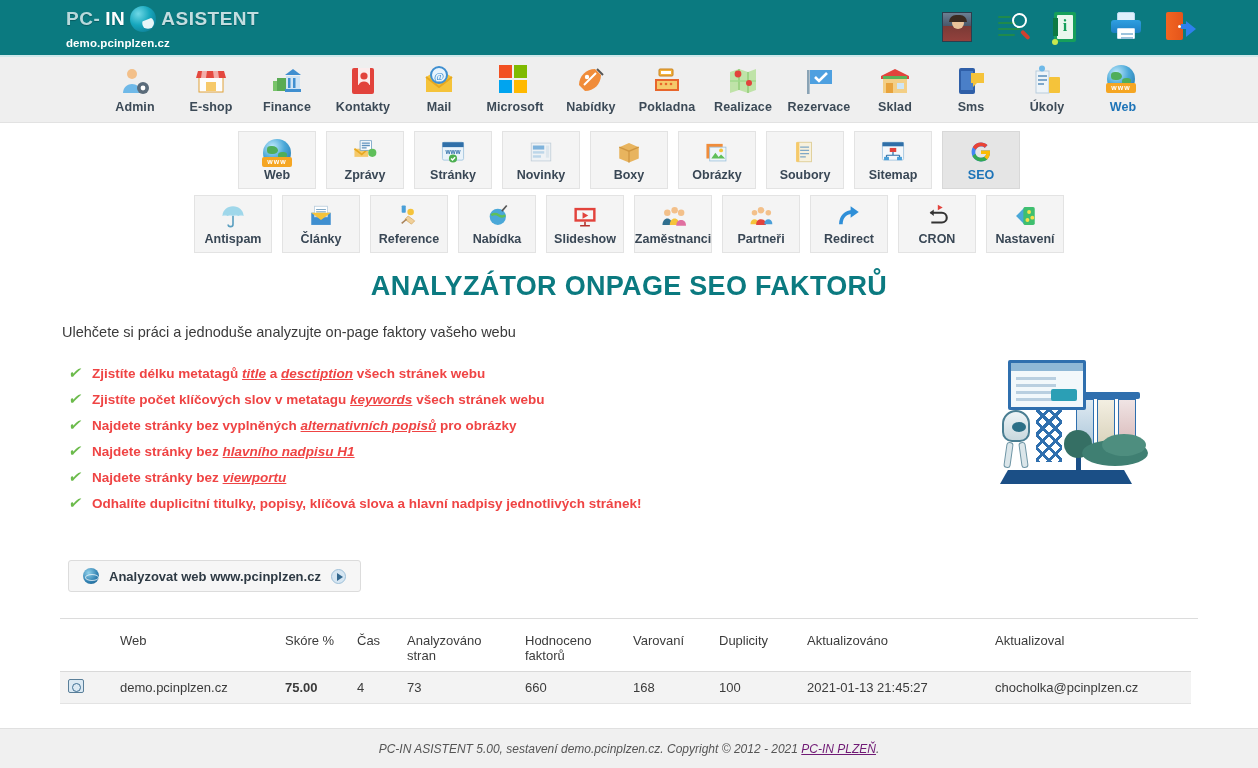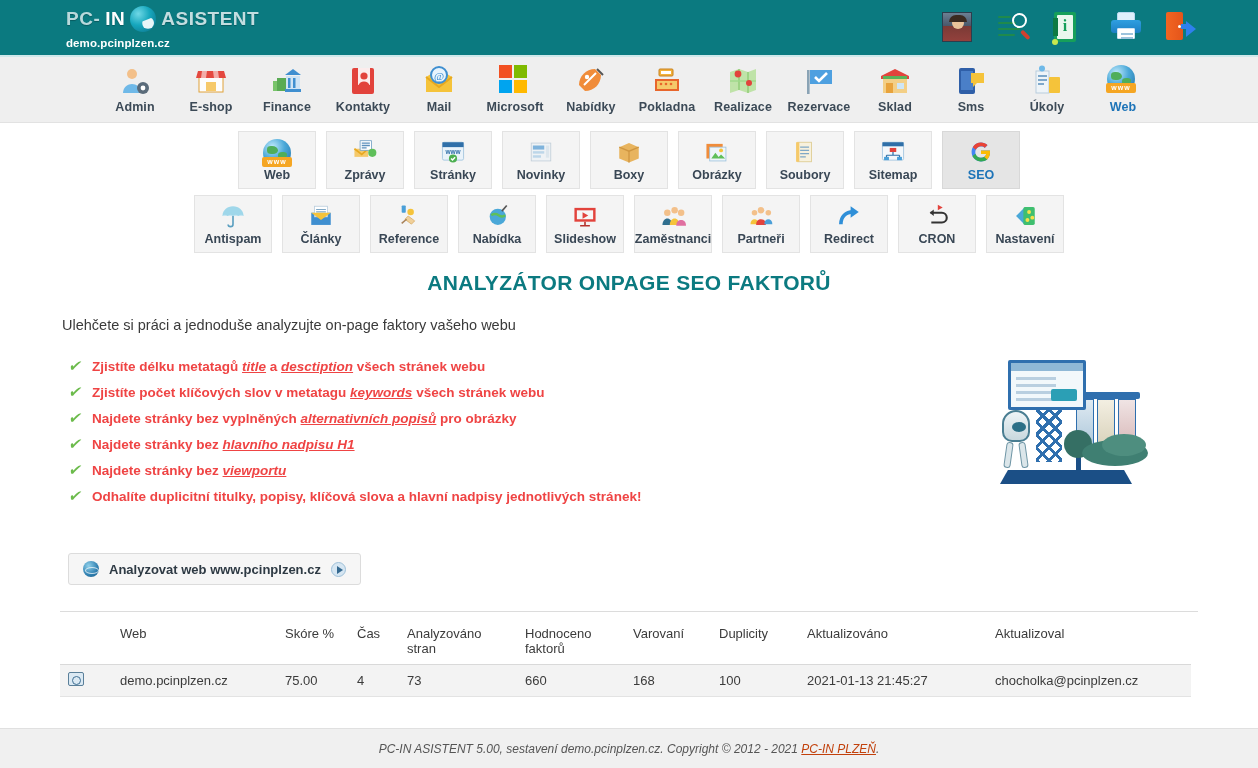--- a/index.html
+++ b/index.html
@@ -166,21 +166,21 @@
     gap: 3px; cursor: pointer;
   }
   .tile .lbl { font-size: 12.5px; font-weight: bold; color: #394755; }
   .tile.active { background: #e5e5e5; border-color: #d8d8d8; }
   .tile.active .lbl { color: #1d74b8; }
   .tile-ico { width: 28px; height: 26px; position: relative; }
 
   
   .content { width: 1258px; padding: 0 60px; }
   .page-title {
-    text-align: center; color: #0b7a80; font-size: 21px; font-weight: bold;
+    text-align: center; color: #0b7a80; font-size: 27px; font-weight: bold;
     letter-spacing: .3px; margin: 18px 0 0 0;
   }
   .lead { margin: 22px 0 0 2px; font-size: 14.5px; color: #3a3a3a; }
 
   .features { margin: 26px 0 0 8px; position: relative; z-index: 2; }
   .feature { display: flex; align-items: flex-start; gap: 9px; margin-bottom: 10px; }
   .feature .txt { font-size: 13.5px; font-weight: bold; color: #ef4444; line-height: 16px; }
   .feature .txt i { font-style: italic; text-decoration: underline; font-weight: bold; }
   .check {
     width: 15px; height: 15px; flex: 0 0 15px; position: relative; margin-top: 1px;
@@ -291,21 +291,21 @@
   }
   table.analyses th {
     text-align: left; font-weight: normal; color: #3b3b3b; font-size: 13px;
     padding: 2px 8px 8px 8px; vertical-align: top; line-height: 15px;
     border-bottom: 1px solid #d9d9d9;
   }
   table.analyses td {
     padding: 7px 8px; color: #3b3b3b; background: #f3f3f3;
     border-bottom: 1px solid #e3e3e3;
   }
-  td.score { color: #e8930c; font-weight: normal; }
+  td.score { color: #e8930c; font-weight: bold; }
   .row-ico {
     width: 16px; height: 14px; border: 1.5px solid #5a7f99; border-radius: 2px;
     background: #dbe9f3; position: relative; display: inline-block; cursor: pointer;
   }
   .row-ico::after {
     content: ""; position: absolute; left: 3px; top: 3px; width: 7px; height: 7px;
     border: 1.5px solid #3e6f93; border-radius: 50%;
   }
 
   
@@ -333,21 +333,21 @@
     border-left: 6px solid #33688f; border-top: 4px solid transparent; border-bottom: 4px solid transparent;
   }
 
   
   .footer {
     position: absolute; left: 0; bottom: 0; width: 1258px; height: 40px;
     background: #f0f0f0; border-top: 1px solid #e0e0e0;
     display: flex; align-items: center; justify-content: center;
   }
   .footer .txt { font-size: 12px; font-style: italic; color: #555; }
-  .footer a { color: #c2410c; }
+  .footer a { color: #701a75; }
 
   
   .sq4 { width: 28px; height: 28px; display: grid; grid-template-columns: 1fr 1fr; grid-template-rows: 1fr 1fr; gap: 2px; }
   .sq4 i { display: block; }
   .globe {
     width: 28px; height: 28px; border-radius: 50%;
     background: radial-gradient(circle at 34% 28%, #bfe9fb 0%, #4aa8d8 45%, #1f6fa3 100%);
     position: relative;
   }
   .globe .land {

